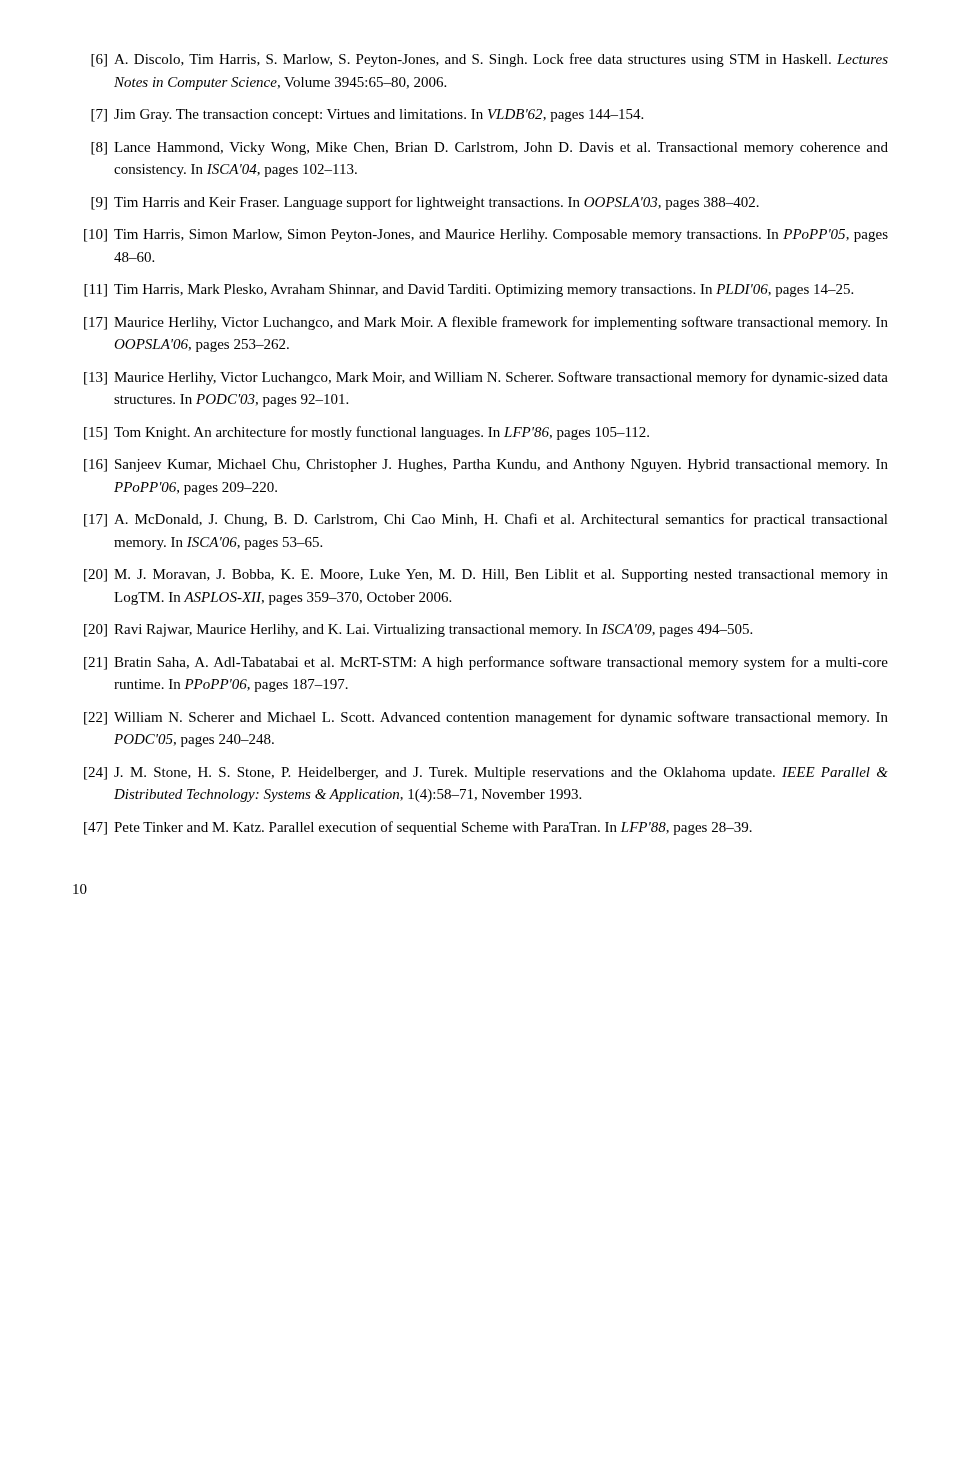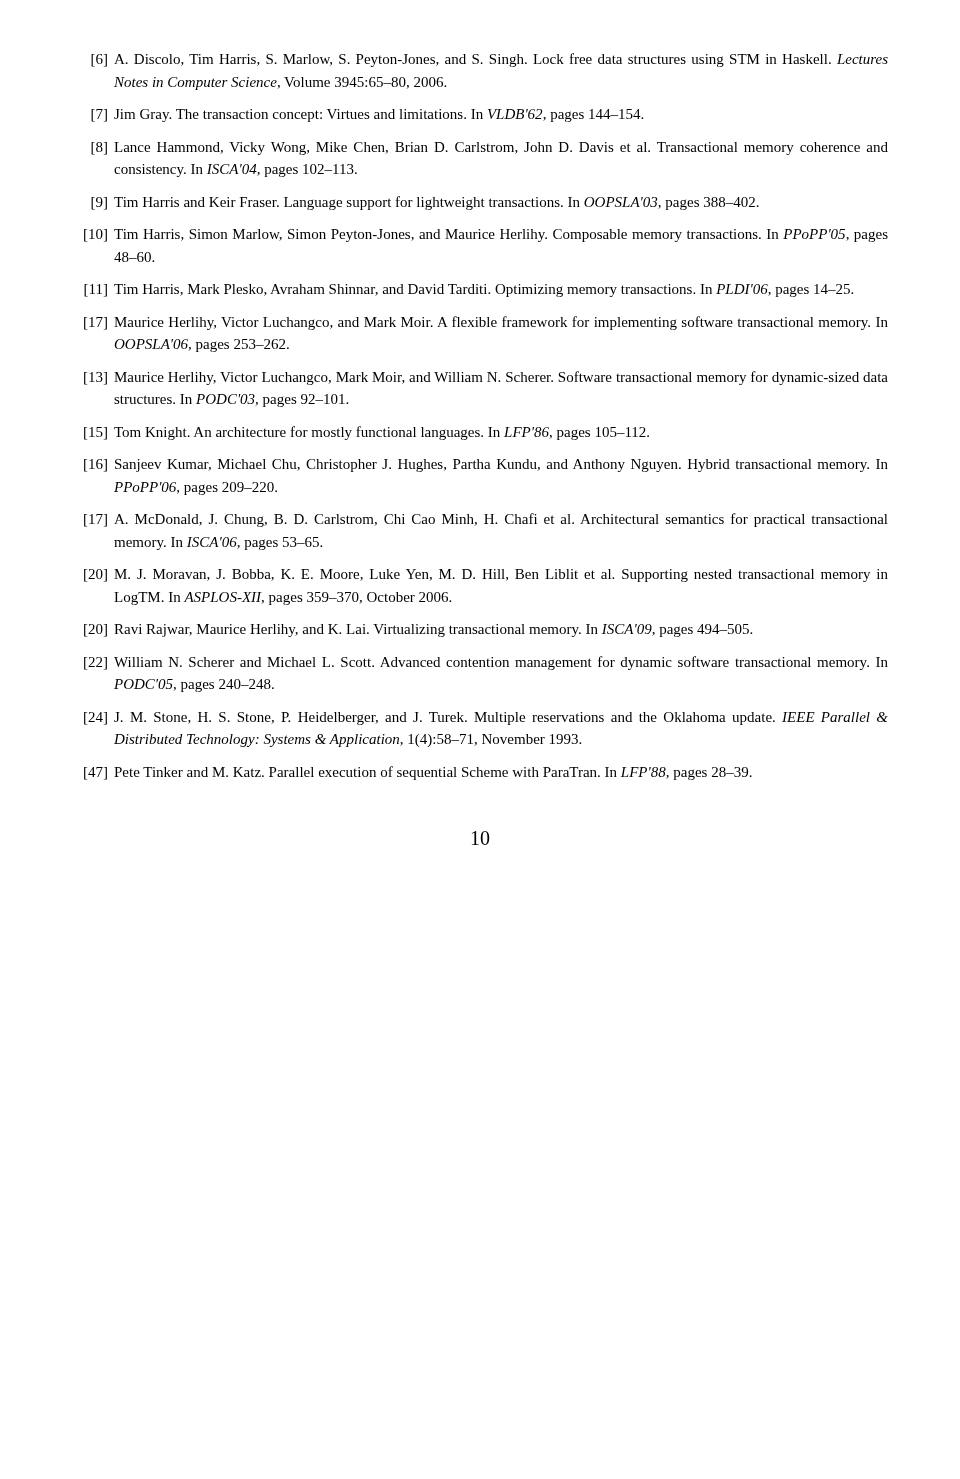--- a/index.html
+++ b/index.html
@@ -45,23 +45,22 @@
       font-size: 15px;
       line-height: 1.5;
       text-align: justify;
     }
 
     .ref-content em {
       font-style: italic;
     }
 
     .page-number {
-      text-align: center;
       margin-top: 40px;
-      font-size: 20px;
+      font-size: 15px;
     }
   </style>
 </head>
 <body>
 
 <ul class="references-list">
 <li class="ref-item">
       <span class="ref-number">[6]</span>
       <div class="ref-content">A. Discolo, Tim Harris, S. Marlow, S. Peyton-Jones, and S. Singh. Lock free data structures using STM in Haskell. <em>Lectures Notes in Computer Science</em>, Volume 3945:65–80, 2006.</div>
     </li>
@@ -107,20 +106,24 @@
     </li>
     <li class="ref-item">
       <span class="ref-number">[20]</span>
       <div class="ref-content">M. J. Moravan, J. Bobba, K. E. Moore, Luke Yen, M. D. Hill, Ben Liblit et al. Supporting nested transactional memory in LogTM. In <em>ASPLOS-XII</em>, pages 359–370, October 2006.</div>
     </li>
     <li class="ref-item">
       <span class="ref-number">[20]</span>
       <div class="ref-content">Ravi Rajwar, Maurice Herlihy, and K. Lai. Virtualizing transactional memory. In <em>ISCA'09</em>, pages 494–505.</div>
     </li>
     <li class="ref-item">
+      <span class="ref-number">[21]</span>
+      <div class="ref-content">Bratin Saha, A. Adl-Tabatabai et al. McRT-STM: A high performance software transactional memory system for a multi-core runtime. In <em>PPoPP'06</em>, pages 187–197.</div>
+    </li>
+    <li class="ref-item">
       <span class="ref-number">[22]</span>
       <div class="ref-content">William N. Scherer and Michael L. Scott. Advanced contention management for dynamic software transactional memory. In <em>PODC'05</em>, pages 240–248.</div>
     </li>
     <li class="ref-item">
       <span class="ref-number">[24]</span>
       <div class="ref-content">J. M. Stone, H. S. Stone, P. Heidelberger, and J. Turek. Multiple reservations and the Oklahoma update. <em>IEEE Parallel &amp; Distributed Technology: Systems &amp; Application</em>, 1(4):58–71, November 1993.</div>
     </li>
     <li class="ref-item">
       <span class="ref-number">[47]</span>
       <div class="ref-content">Pete Tinker and M. Katz. Parallel execution of sequential Scheme with ParaTran. In <em>LFP'88</em>, pages 28–39.</div>

